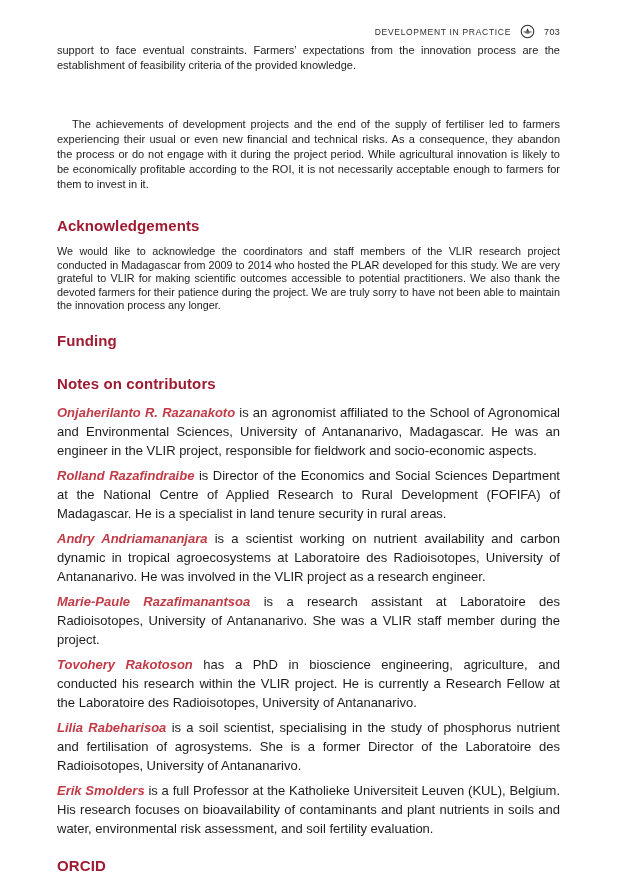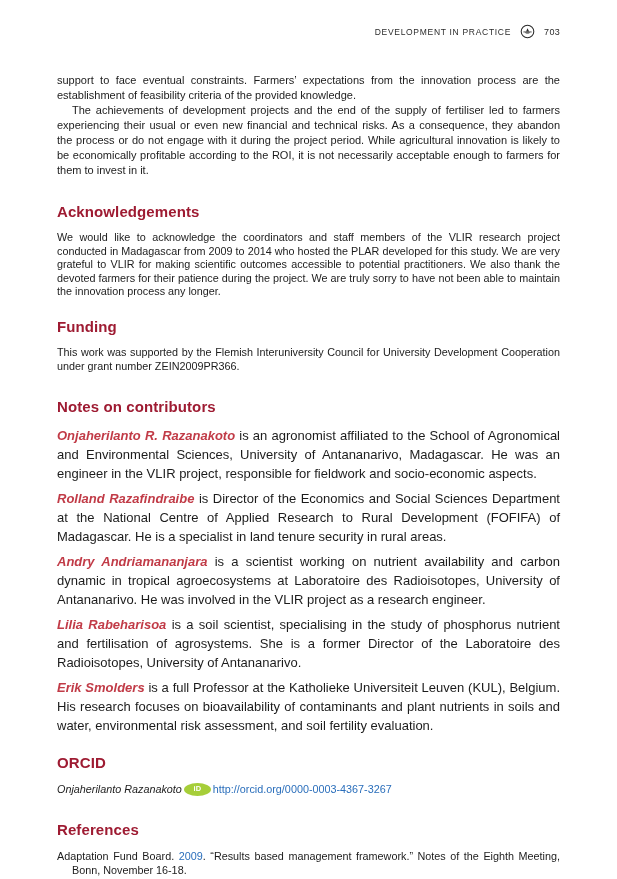--- a/index.html
+++ b/index.html
@@ -8,29 +8,29 @@
   }
   *{box-sizing:border-box;margin:0;padding:0;}
   html,body{background:#e8e8e8;}
   .page{
     width:617px;height:879px;background:#ffffff;margin:0 auto;
     padding:24px 57px 0 57px;overflow:hidden;
     font-family:"Liberation Sans","DejaVu Sans",sans-serif;color:var(--ink);
   }
   .runhead{
     display:flex;justify-content:flex-end;align-items:center;gap:9px;
-    font-size:8.5px;letter-spacing:0.7px;color:#2a2a2a;margin-bottom:34px;
+    font-size:8.5px;letter-spacing:0.7px;color:#2a2a2a;margin-bottom:4px;
   }
   .runhead .pnum{letter-spacing:0.3px;font-size:9px;}
   .logo{display:inline-flex;align-items:center;}
   .logo svg{width:15px;height:15px;display:block;}
   .bodytext{
     font-size:11px;line-height:15px;text-align:justify;color:var(--ink);
   }
-  .bodytext.indent{text-indent:15px;}
+  .bodytext.indent{text-indent:15px;margin-top:44px;}
   h2.sec{
     color:var(--red);font-size:15px;line-height:18px;font-weight:700;
     margin:25px 0 10px 0;letter-spacing:0.1px;
   }
   h2.sec.tight{margin-top:19px;}
   .secp{font-size:10.8px;line-height:13.6px;text-align:justify;}
   .contrib{font-size:13px;line-height:19px;text-align:justify;margin-bottom:6px;}
   .cname{color:var(--name-red);font-weight:700;font-style:italic;}
   .orcid-line{font-size:10.8px;line-height:14px;display:flex;align-items:center;gap:2px;}
   .orcid-author{font-style:italic;}
@@ -67,27 +67,28 @@
   <main>
 
     <p class="bodytext">support to face eventual constraints. Farmers’ expectations from the innovation process are the establishment of feasibility criteria of the provided knowledge.</p>
     <p class="bodytext indent">The achievements of development projects and the end of the supply of fertiliser led to farmers experiencing their usual or even new financial and technical risks. As a consequence, they abandon the process or do not engage with it during the project period. While agricultural innovation is likely to be economically profitable according to the ROI, it is not necessarily acceptable enough to farmers for them to invest in it.</p>
 
     <h2 class="sec">Acknowledgements</h2>
     <p class="secp">We would like to acknowledge the coordinators and staff members of the VLIR research project conducted in Madagascar from 2009 to 2014 who hosted the PLAR developed for this study. We are very grateful to VLIR for making scientific outcomes accessible to potential practitioners. We also thank the devoted farmers for their patience during the project. We are truly sorry to have not been able to maintain the innovation process any longer.</p>
 
 
     <h2 class="sec tight">Funding</h2>
-    <p class="secp">This work was supported by the Flemish Interuniversity Council for University Development Cooperation under grant number ZEIN2009PR366.</p>
 
     <h2 class="sec">Notes on contributors</h2>
     <div>
         <p class="contrib"><span class="cname">Onjaherilanto R. Razanakoto</span><span> is an agronomist affiliated to the School of Agronomical and Environmental Sciences, University of Antananarivo, Madagascar. He was an engineer in the VLIR project, responsible for fieldwork and socio-economic aspects.</span></p>
         <p class="contrib"><span class="cname">Rolland Razafindraibe</span><span> is Director of the Economics and Social Sciences Department at the National Centre of Applied Research to Rural Development (FOFIFA) of Madagascar. He is a specialist in land tenure security in rural areas.</span></p>
         <p class="contrib"><span class="cname">Andry Andriamananjara</span><span> is a scientist working on nutrient availability and carbon dynamic in tropical agroecosystems at Laboratoire des Radioisotopes, University of Antananarivo. He was involved in the VLIR project as a research engineer.</span></p>
+        <p class="contrib"><span class="cname">Marie-Paule Razafimanantsoa</span><span> is a research assistant at Laboratoire des Radioisotopes, University of Antananarivo. She was a VLIR staff member during the project.</span></p>
+        <p class="contrib"><span class="cname">Tovohery Rakotoson</span><span> has a PhD in bioscience engineering, agriculture, and conducted his research within the VLIR project. He is currently a Research Fellow at the Laboratoire des Radioisotopes, University of Antananarivo.</span></p>
         <p class="contrib"><span class="cname">Lilia Rabeharisoa</span><span> is a soil scientist, specialising in the study of phosphorus nutrient and fertilisation of agrosystems. She is a former Director of the Laboratoire des Radioisotopes, University of Antananarivo.</span></p>
         <p class="contrib"><span class="cname">Erik Smolders</span><span> is a full Professor at the Katholieke Universiteit Leuven (KUL), Belgium. His research focuses on bioavailability of contaminants and plant nutrients in soils and water, environmental risk assessment, and soil fertility evaluation.</span></p>
       </div>
 
     <h2 class="sec tight">ORCID</h2>
     <p class="orcid-line">
       <span class="orcid-author">Onjaherilanto Razanakoto</span>
       <span class="orcid-badge">iD</span>
       <a class="orcid-link" href="#">http://orcid.org/0000-0003-4367-3267</a>
     </p>

